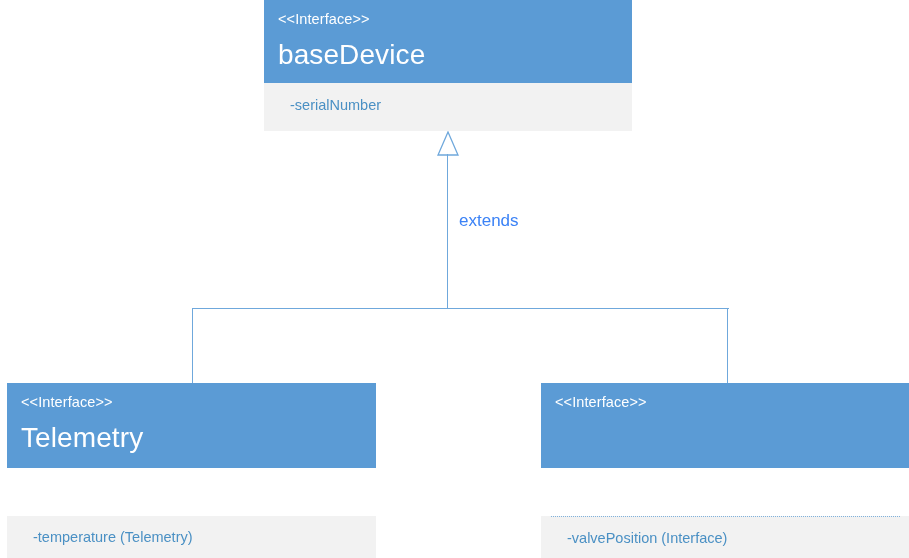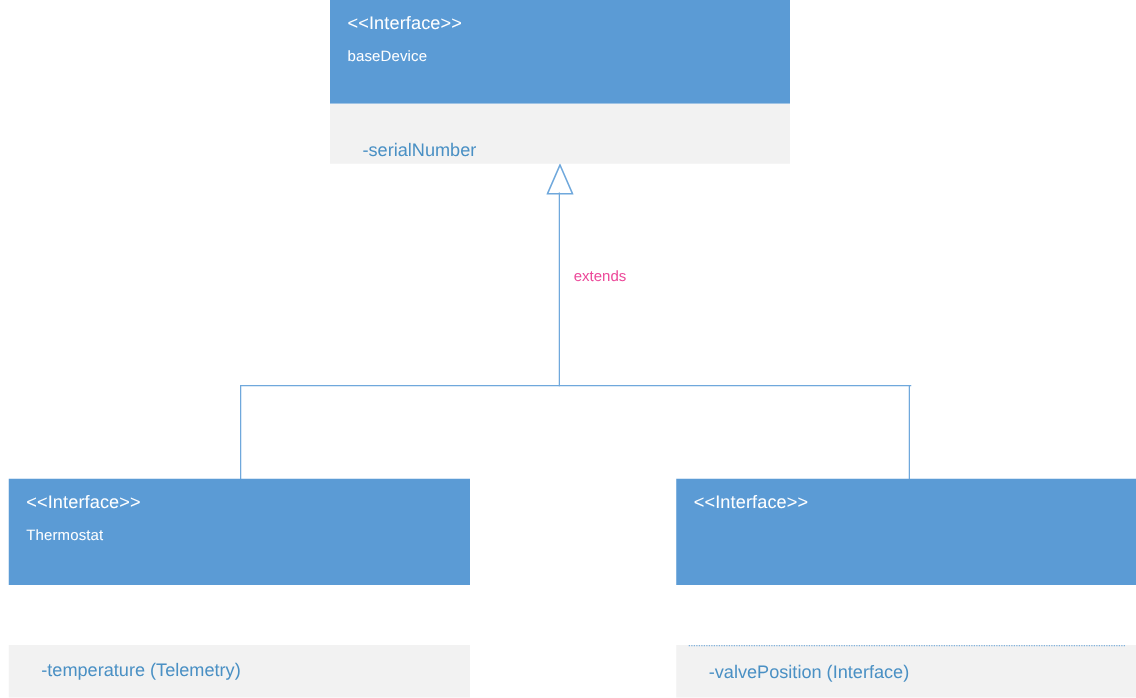--- a/index.html
+++ b/index.html
@@ -38,24 +38,24 @@
   }
   .uml-stereotype {
     color: #ffffff;
     font-size: 14.5px;
     line-height: 20px;
     white-space: nowrap;
     letter-spacing: 0.1px;
   }
   .uml-name {
     color: #ffffff;
-    font-size: 12px;
+    font-size: 28px;
     line-height: 28px;
     white-space: nowrap;
-    margin-top: 2px;
+    margin-top: 12px;
     letter-spacing: 0.1px;
   }
   .uml-body {
     background: #F2F2F2;
     box-sizing: border-box;
     width: 100%;
   }
   .uml-attr {
     color: #4A90C4;
     font-size: 14.5px;
@@ -72,21 +72,21 @@
 
   
   #box-base-device {
     left: 260px;
     top: 0px;
     width: 368px;
     height: 131px;
   }
   #box-base-device .uml-header { height: 83px; }
   #box-base-device .uml-body   { height: 48px; }
-  #box-base-device .uml-attr   { padding-top: 28px; padding-bottom: 12px; }
+  #box-base-device .uml-attr   { padding-top: 12px; padding-bottom: 12px; }
 
   #box-thermostat {
     left: 3px;
     top: 383px;
     width: 369px;
     height: 175px;
   }
   #box-flow-controller {
     left: 537px;
     top: 383px;
@@ -138,22 +138,22 @@
     left: 433px;
     top: 131px;
     width: 22px;
     height: 25px;
   }
 
   #extends-label {
     position: absolute;
     left: 455px;
     top: 212px;
-    color: #ec4899;
-    font-size: 12px;
+    color: #3b82f6;
+    font-size: 17px;
     line-height: 18px;
     white-space: nowrap;
   }
 </style>
 </head>
 <body>
 
 <div id="diagram-canvas">
 
   <div class="uml-box" id="box-base-device">
@@ -173,21 +173,21 @@
   <div class="conn-line" id="conn-stem"></div>
   <div class="conn-line" id="conn-bus"></div>
   <div class="conn-line" id="conn-drop-left"></div>
   <div class="conn-line" id="conn-drop-right"></div>
 
   <div id="extends-label">extends</div>
 
   <div class="uml-box" id="box-thermostat">
     <div class="uml-header">
       <div class="uml-stereotype">&lt;&lt;Interface&gt;&gt;</div>
-      <div class="uml-name">Thermostat</div>
+      <div class="uml-name">Telemetry</div>
     </div>
     <div class="uml-body">
       <div class="uml-attr">-temperature (Telemetry)</div>
       <div class="uml-attr-divider"></div>
     </div>
   </div>
 
   <div class="uml-box" id="box-flow-controller">
     <div class="uml-header">
       <div class="uml-stereotype">&lt;&lt;Interface&gt;&gt;</div>

